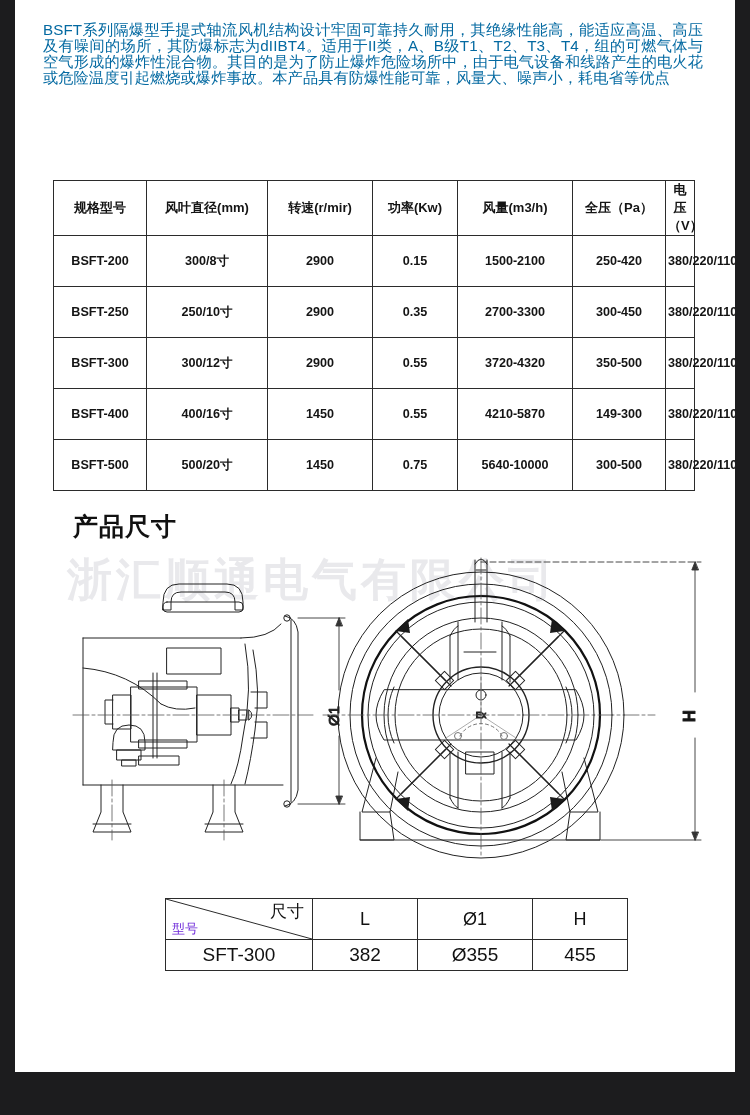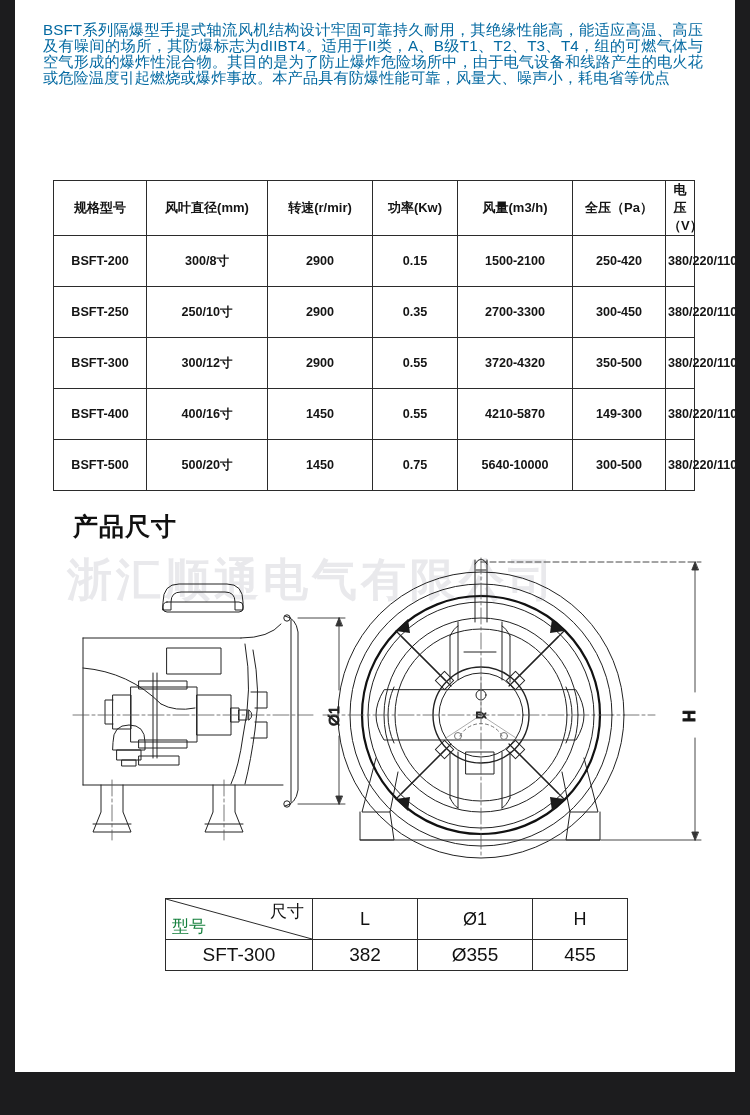--- a/index.html
+++ b/index.html
@@ -73,21 +73,21 @@
   }
   table.dims td.hd{font-size:18px;height:38px;text-align:center;}
   .d0{width:146px;}
   .d1{width:102px;}
   .d2{width:112px;}
   .d3{width:92px;}
   
   .diag{position:relative;padding:0 !important;}
   .diag svg{position:absolute;left:0;top:0;width:100%;height:100%;}
   .diag .lbl-a{position:absolute;right:8px;top:1px;font-size:17px;color:#111;}
-  .diag .lbl-b{position:absolute;left:6px;bottom:1px;font-size:17px;color:#15803d;}
+  .diag .lbl-b{position:absolute;left:6px;bottom:1px;font-size:13px;color:#6d28d9;}
 </style>
 </head>
 <body>
 
 <div class="page">
 
   <div class="intro">BSFT系列隔爆型手提式轴流风机结构设计牢固可靠持久耐用，其绝缘性能高，能适应高温、高压及有噪间的场所，其防爆标志为dIIBT4。适用于II类，A、B级T1、T2、T3、T4，组的可燃气体与空气形成的爆炸性混合物。其目的是为了防止爆炸危险场所中，由于电气设备和线路产生的电火花或危险温度引起燃烧或爆炸事故。本产品具有防爆性能可靠，风量大、噪声小，耗电省等优点</div>
 
   <div class="spec-wrap">
     <table class="spec">

